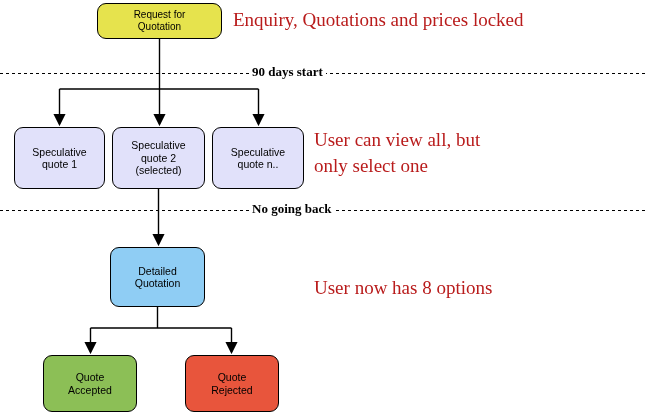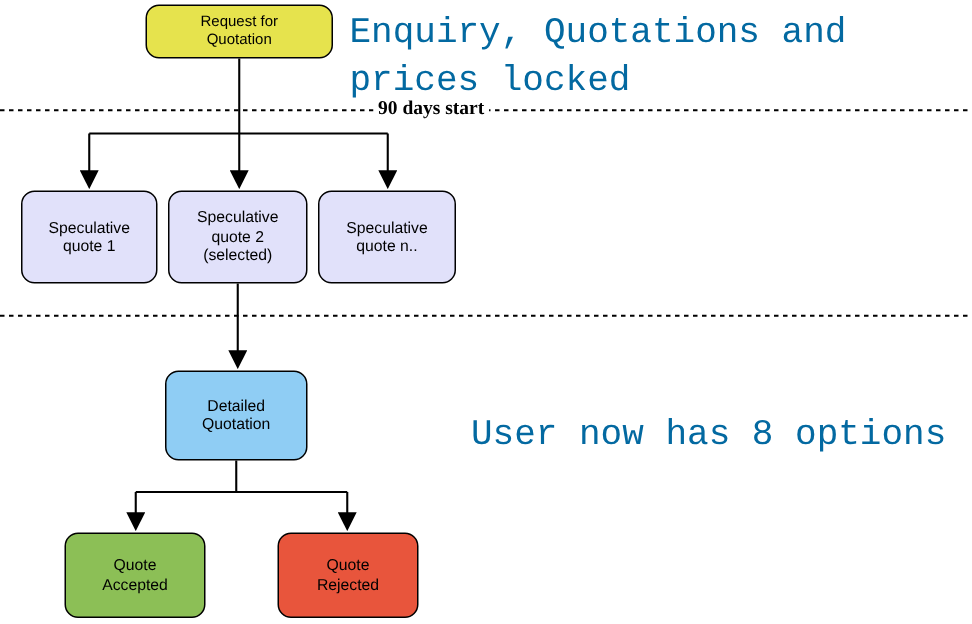--- a/index.html
+++ b/index.html
@@ -127,25 +127,25 @@
     top: 64px;
   }
   #caption-no-going-back {
     left: 249px;
     top: 201px;
   }
 
   
   .annotation {
     position: absolute;
-    font-family: Liberation Mono, monospace;
-    font-size: 24px;
+    font-family: Liberation Serif, serif;
+    font-size: 19px;
     line-height: 1.35;
     white-space: pre-line;
-    color: #0369a1;
+    color: #b91c1c;
   }
   #annotation-locked {
     left: 233px;
     top: 7px;
   }
   #annotation-view-all {
     left: 314px;
     top: 127px;
   }
   #annotation-two-options {
@@ -216,19 +216,22 @@
 Accepted</span>
   </div>
 
   <div class="node" id="node-rejected">
     <span class="node-label">Quote
 Rejected</span>
   </div>
 
   <div class="divider-caption" id="caption-90-days">90 days start</div>
 
+  <div class="divider-caption" id="caption-no-going-back">No going back</div>
 
   <div class="annotation" id="annotation-locked">Enquiry, Quotations and prices locked</div>
 
+  <div class="annotation" id="annotation-view-all">User can view all, but
+only select one</div>
 
   <div class="annotation" id="annotation-two-options">User now has 8 options</div>
 
 </div>
 
 </body></html>

